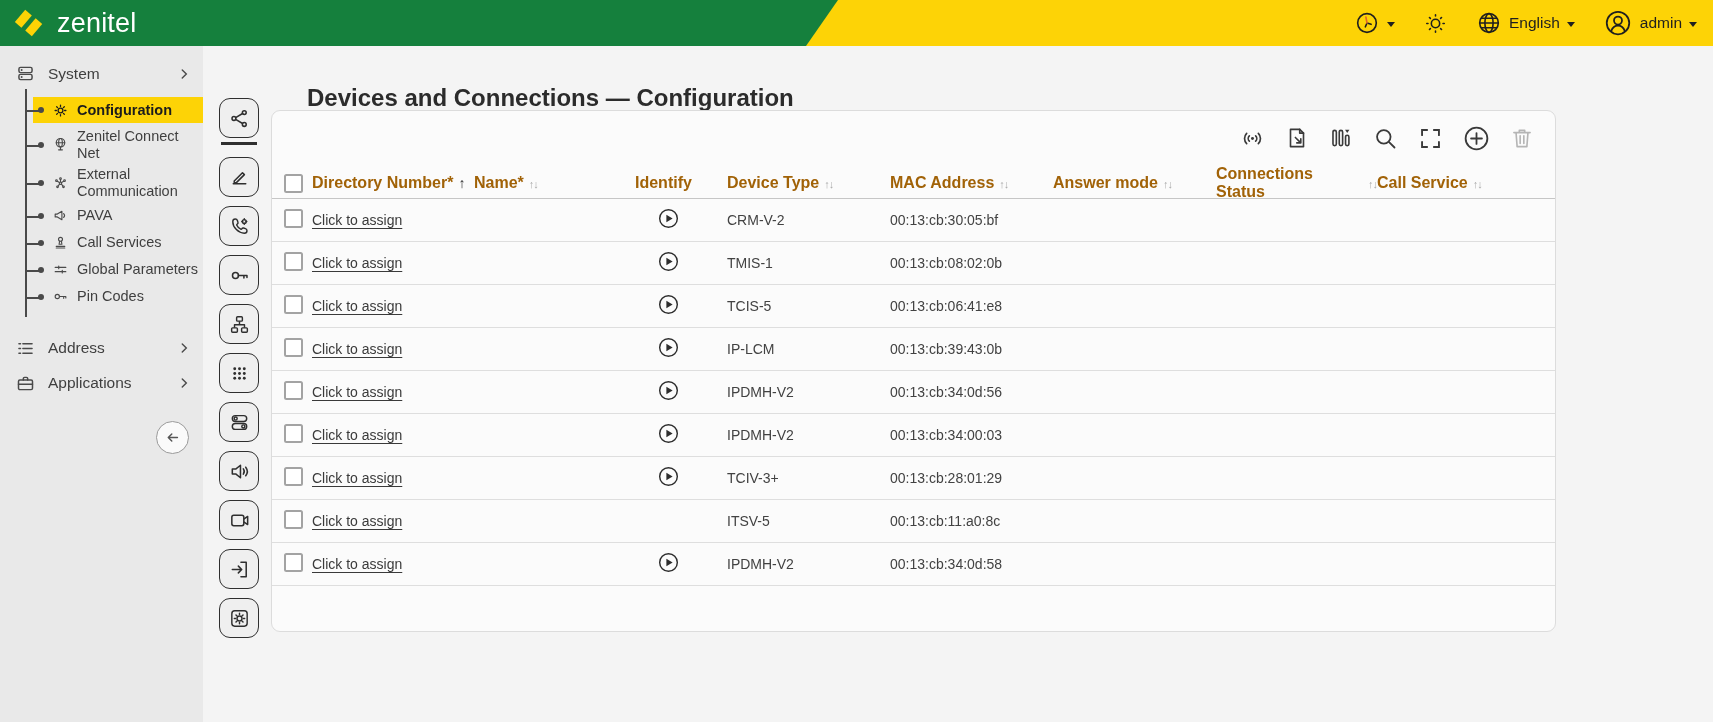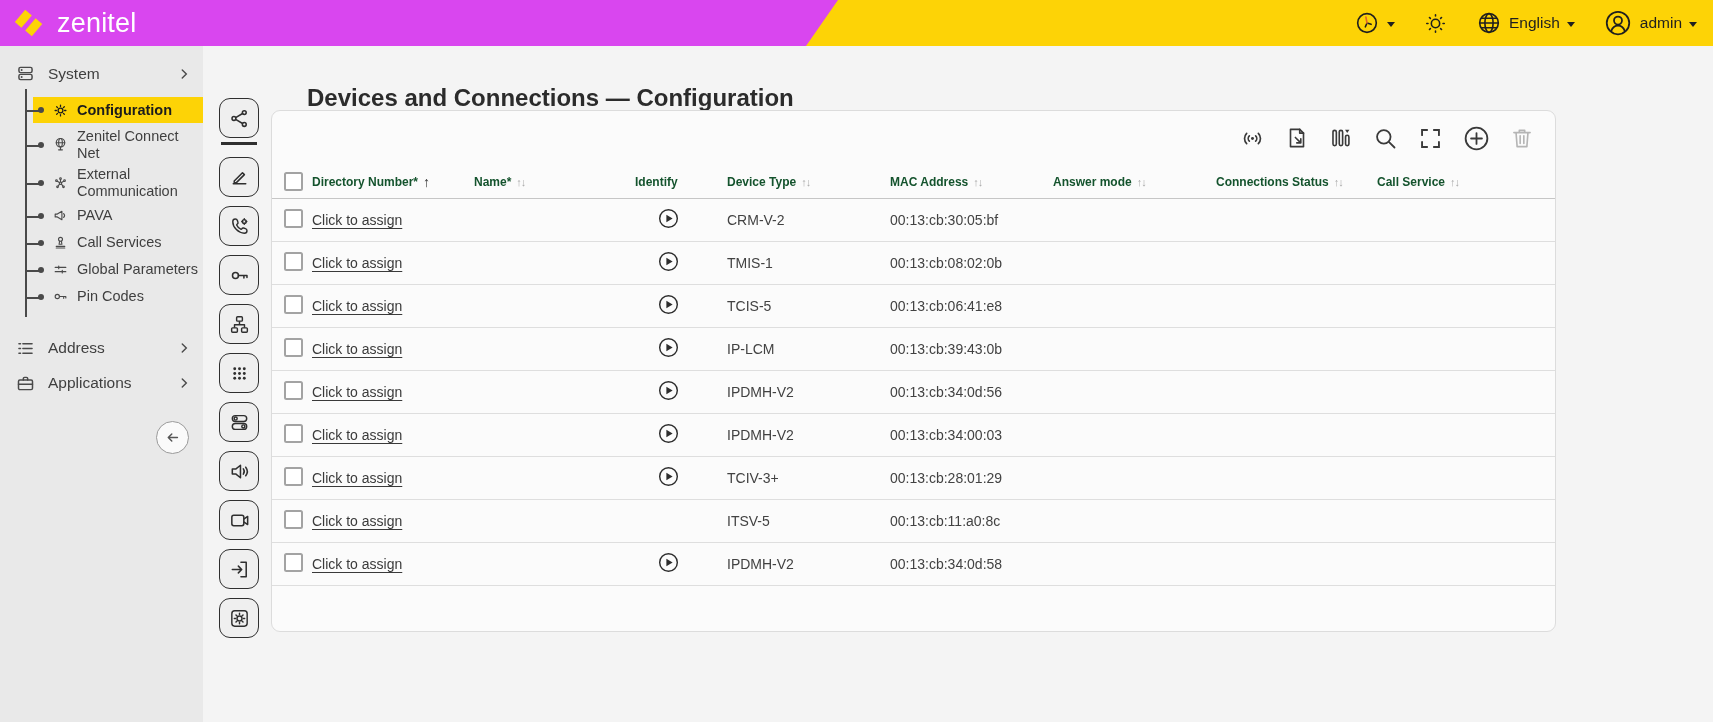--- a/index.html
+++ b/index.html
@@ -1,21 +1,21 @@
 <!DOCTYPE html>
 <html><head>
 <meta charset="utf-8">
 <style>
   html,body{margin:0;padding:0;}
   body{font-family:"Liberation Sans",sans-serif;background:#f4f4f4;-webkit-font-smoothing:antialiased;}
   #app{position:relative;width:1713px;height:722px;overflow:hidden;background:#f4f4f4;}
   svg{display:block;}
 
   
-  .topbar{position:absolute;left:0;top:0;width:1713px;height:46px;background:#d946ef;}
+  .topbar{position:absolute;left:0;top:0;width:1713px;height:46px;background:#15803d;}
   .topbar-yellow{position:absolute;inset:0;background:#fdd306;clip-path:polygon(838px 0,1713px 0,1713px 46px,806px 46px);}
   .logo{position:absolute;left:12px;top:0;height:46px;display:flex;align-items:center;gap:11px;z-index:2;}
   .logo-text{color:#fff;font-size:27px;font-weight:500;letter-spacing:.2px;}
   .topbar-right{position:absolute;right:16px;top:0;height:46px;display:flex;align-items:center;gap:28px;z-index:2;color:#1f1f1f;}
   .tb-item{display:flex;align-items:center;gap:7px;cursor:pointer;font-size:15.5px;color:#1f1f1f;}
   .caret{width:0;height:0;border-left:4.5px solid transparent;border-right:4.5px solid transparent;border-top:5.5px solid #1f1f1f;margin-top:2px;}
 
   
   .sidebar{position:absolute;left:0;top:46px;width:203px;height:676px;background:#e9e9e9;color:#3f3f3f;}
   .nav-item{display:flex;align-items:center;gap:12px;height:35px;padding:0 12px 0 15px;font-size:15.5px;cursor:pointer;position:relative;}
@@ -47,21 +47,21 @@
   .rail-btn.active{margin-bottom:10px;}
   .rail-btn.active::after{content:"";position:absolute;left:1px;right:1px;bottom:-8px;height:2.6px;background:#2f2f2f;}
 
   
   .card{position:absolute;left:68px;top:64px;width:1285px;height:522px;background:#fbfbfb;border:1px solid #dcdcdc;border-radius:9px;box-sizing:border-box;overflow:hidden;}
   .card-toolbar{height:54px;display:flex;align-items:center;justify-content:flex-end;gap:18px;padding-right:20px;color:#3a3a3a;}
   .tool-ic{cursor:pointer;color:#3a3a3a;}
   .tool-ic.disabled{color:#b5b5b5;cursor:default;}
 
   .grid-row{display:grid;grid-template-columns:40px 162px 161px 92px 163px 163px 163px 161px auto;align-items:center;}
-  .thead{height:33px;border-bottom:1.5px solid #c6c6c6;font-size:12px;font-weight:bold;color:#14532d;}
+  .thead{height:33px;border-bottom:1.5px solid #c6c6c6;font-size:16px;font-weight:bold;color:#a16207;}
   .th{display:flex;align-items:center;gap:5px;}
   .sort-both::after{content:"↑↓";font-size:11px;color:#aaa;font-weight:normal;letter-spacing:-1px;}
   .sort-asc::after{content:"↑";font-size:14px;color:#2e2e2e;font-weight:bold;}
   .c-check{padding-left:12px;}
   .checkbox{width:15px;height:15px;border:2px solid #a3a3a3;border-radius:2.5px;background:#fff;display:inline-block;cursor:pointer;}
   .trow{height:42px;border-bottom:1px solid #dedede;font-size:14px;color:#424242;}
   .assign{color:#3a3a3a;text-decoration:underline;text-underline-offset:3px;cursor:pointer;}
   .c-identify{padding-left:22px;}
   .playwrap{color:#2d2d2d;cursor:pointer;display:inline-flex;}
   .flag-off{visibility:hidden;}

